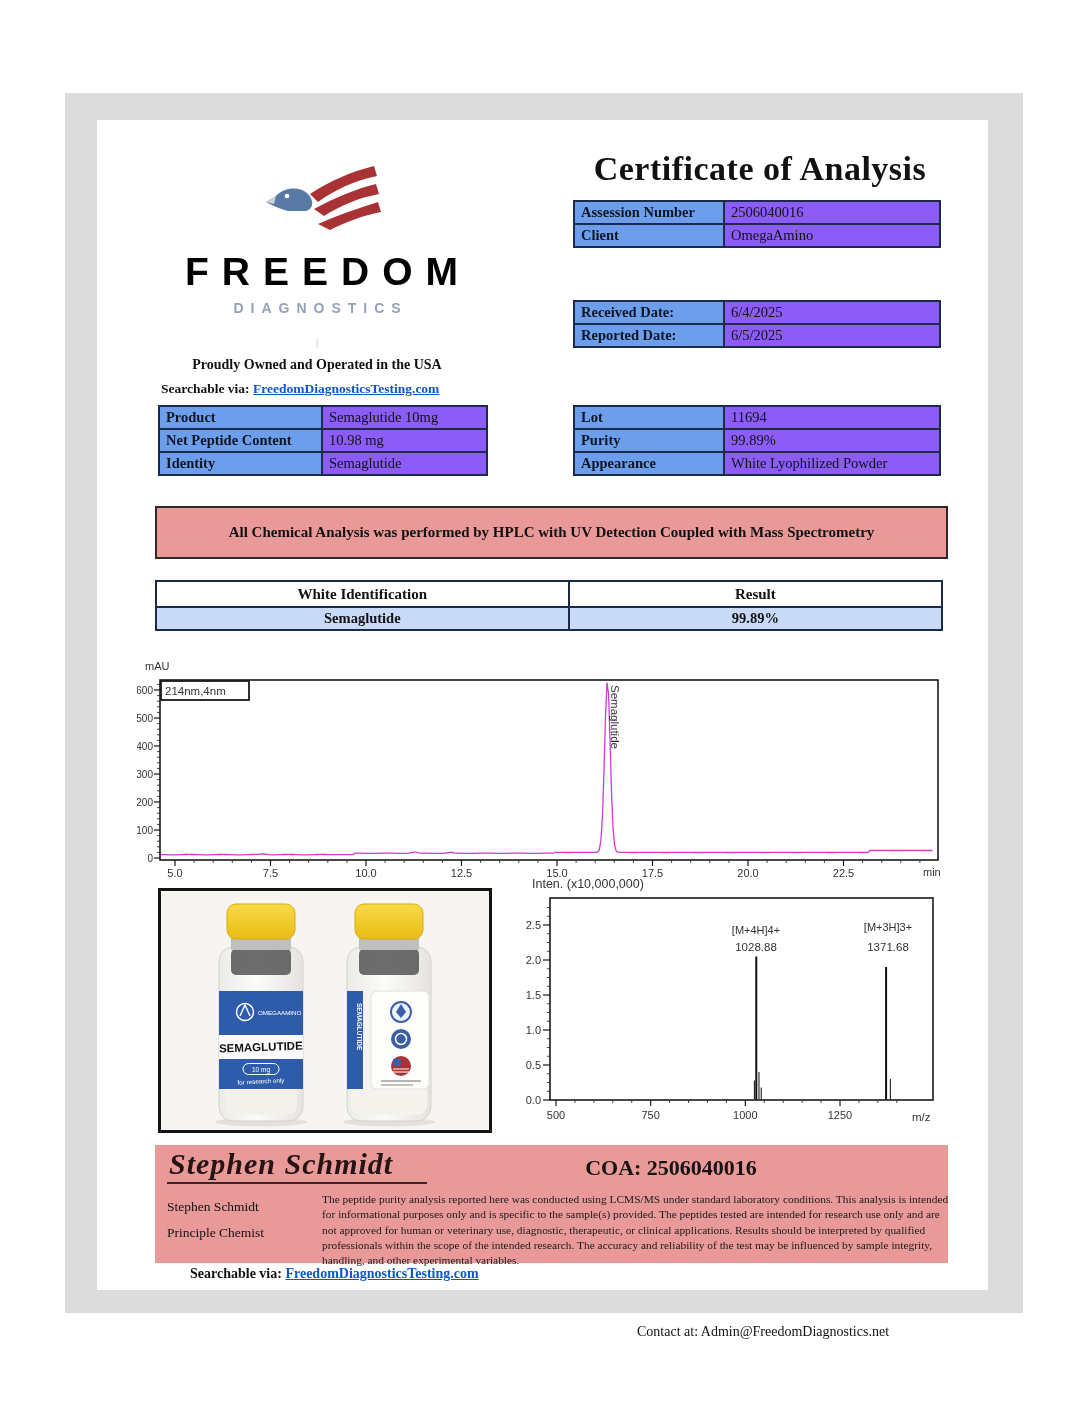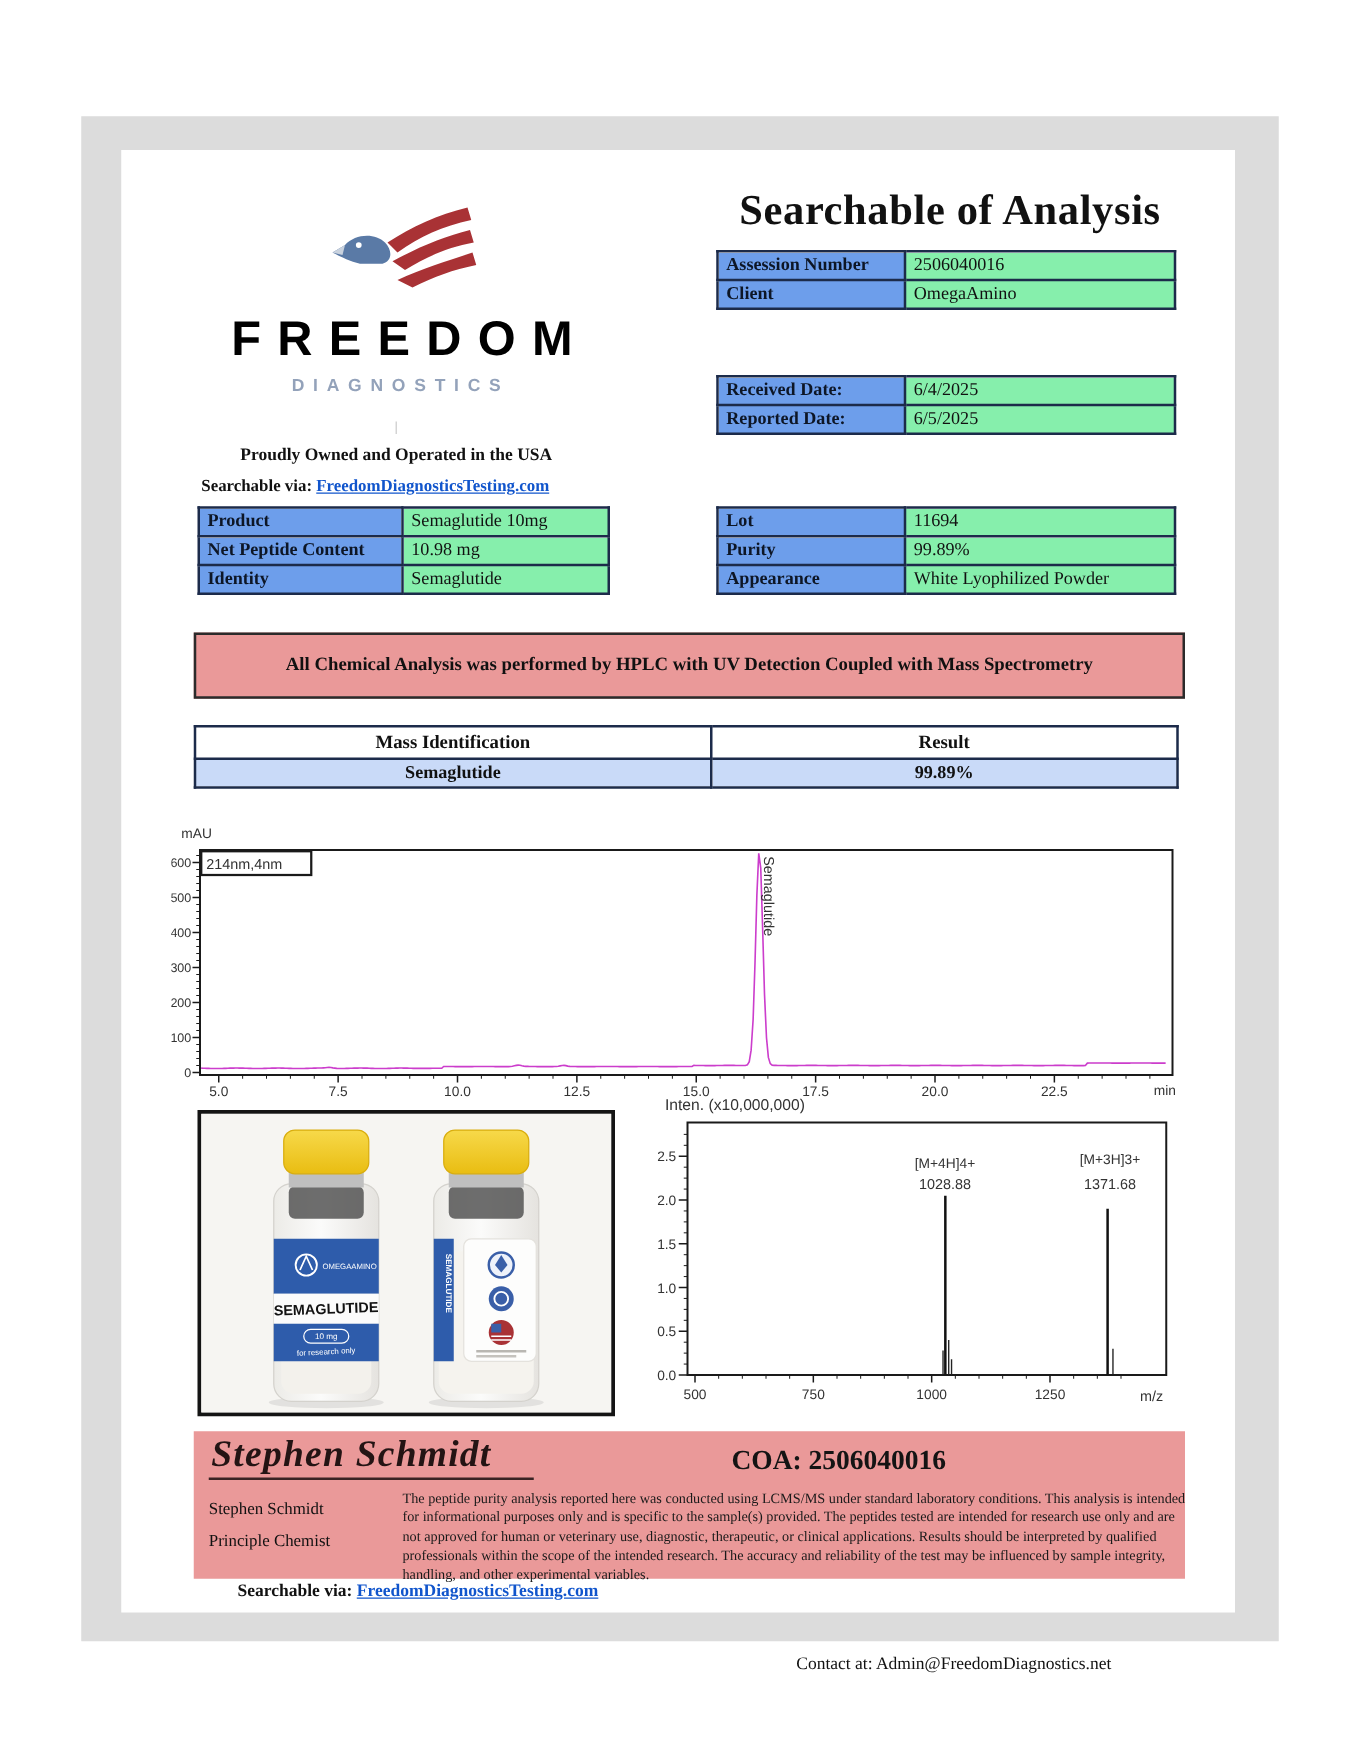--- a/index.html
+++ b/index.html
@@ -14,21 +14,21 @@
   .logo-sub { left:75px; top:180px; width:290px; text-align:center; font-family:"Liberation Sans","DejaVu Sans",sans-serif; font-size:14px; font-weight:700; letter-spacing:7px; color:#93a2ba; padding-left:7px; }
   .logo-divider { left:75px; top:216px; width:290px; text-align:center; color:#aaa; font-size:11px; }
   .tagline { left:60px; top:237px; width:320px; text-align:center; font-size:14px; font-weight:bold; }
   .search-line { left:64px; top:261px; font-size:13.5px; font-weight:bold; }
   a.link { color:#1155cc; text-decoration:underline; }
 
   
   table.grid { border-collapse:collapse; table-layout:fixed; }
   table.grid td { border:2px solid #1c2b4a; font-size:14.5px; padding:1px 6px; height:23px; overflow:hidden; white-space:nowrap; }
   td.lbl { background:#6d9eeb; font-weight:bold; color:#0d1626; }
-  td.val { background:#86efac; }
+  td.val { background:#8b5cf6; }
   .t-info { left:476px; top:80px; width:368px; }
   .t-dates { left:476px; top:180px; width:368px; }
   .t-product { left:61px; top:285px; width:330px; }
   .t-detail { left:476px; top:285px; width:368px; }
 
   
   .banner { left:58px; top:386px; width:793px; height:53px; background:#ea9999; border:2px solid #2b2b2b; display:flex; align-items:center; justify-content:center; font-size:15px; font-weight:bold; text-align:right; }
 
   
   .t-mass { left:58px; top:460px; width:788px; }
@@ -67,21 +67,21 @@
     <path d="M24 32 C32 23, 48 22, 56 30 C62 36, 62 45, 54 47 L36 47 C27 45, 18 40, 14 38 L24 32 Z" fill="#5a7aa6"></path>
     <path d="M14 38 L24 32 L22 40 Z" fill="#c9d2de"></path>
     <circle cx="35" cy="32" r="2.3" fill="#ffffff"></circle>
   </svg>
   <div class="abs logo-wordmark">FREEDOM</div>
   <div class="abs logo-sub">DIAGNOSTICS</div>
   <div class="abs logo-divider">|</div>
   <div class="abs tagline">Proudly Owned and Operated in the USA</div>
   <div class="abs search-line"><span>Searchable via: </span><a class="link" href="#">FreedomDiagnosticsTesting.com</a></div>
 
-  <div class="abs doc-title">Searchable of Analysis</div>
+  <div class="abs doc-title">Certificate of Analysis</div>
 
   <table class="abs grid t-info">
     <colgroup>
         <col style="width:150px">
         <col>
       </colgroup>
     <tbody>
         <tr>
           <td class="lbl">Assession Number</td>
           <td class="val">2506040016</td>
@@ -154,21 +154,21 @@
 
   <div class="abs banner">All Chemical Analysis was performed by HPLC with UV Detection Coupled with Mass Spectrometry</div>
 
   <table class="abs grid t-mass">
     <colgroup>
         <col style="width:52.5%">
         <col>
       </colgroup>
     <tbody>
         <tr>
-      <th>Mass Identification</th>
+      <th>White Identification</th>
       <th>Result</th>
     </tr>
     <tr>
       <td>Semaglutide</td>
       <td>99.89%</td>
     </tr>
   </tbody>
     </table>
 
   <svg class="abs chrom-svg" width="812" height="225" viewBox="0 0 812 225">

